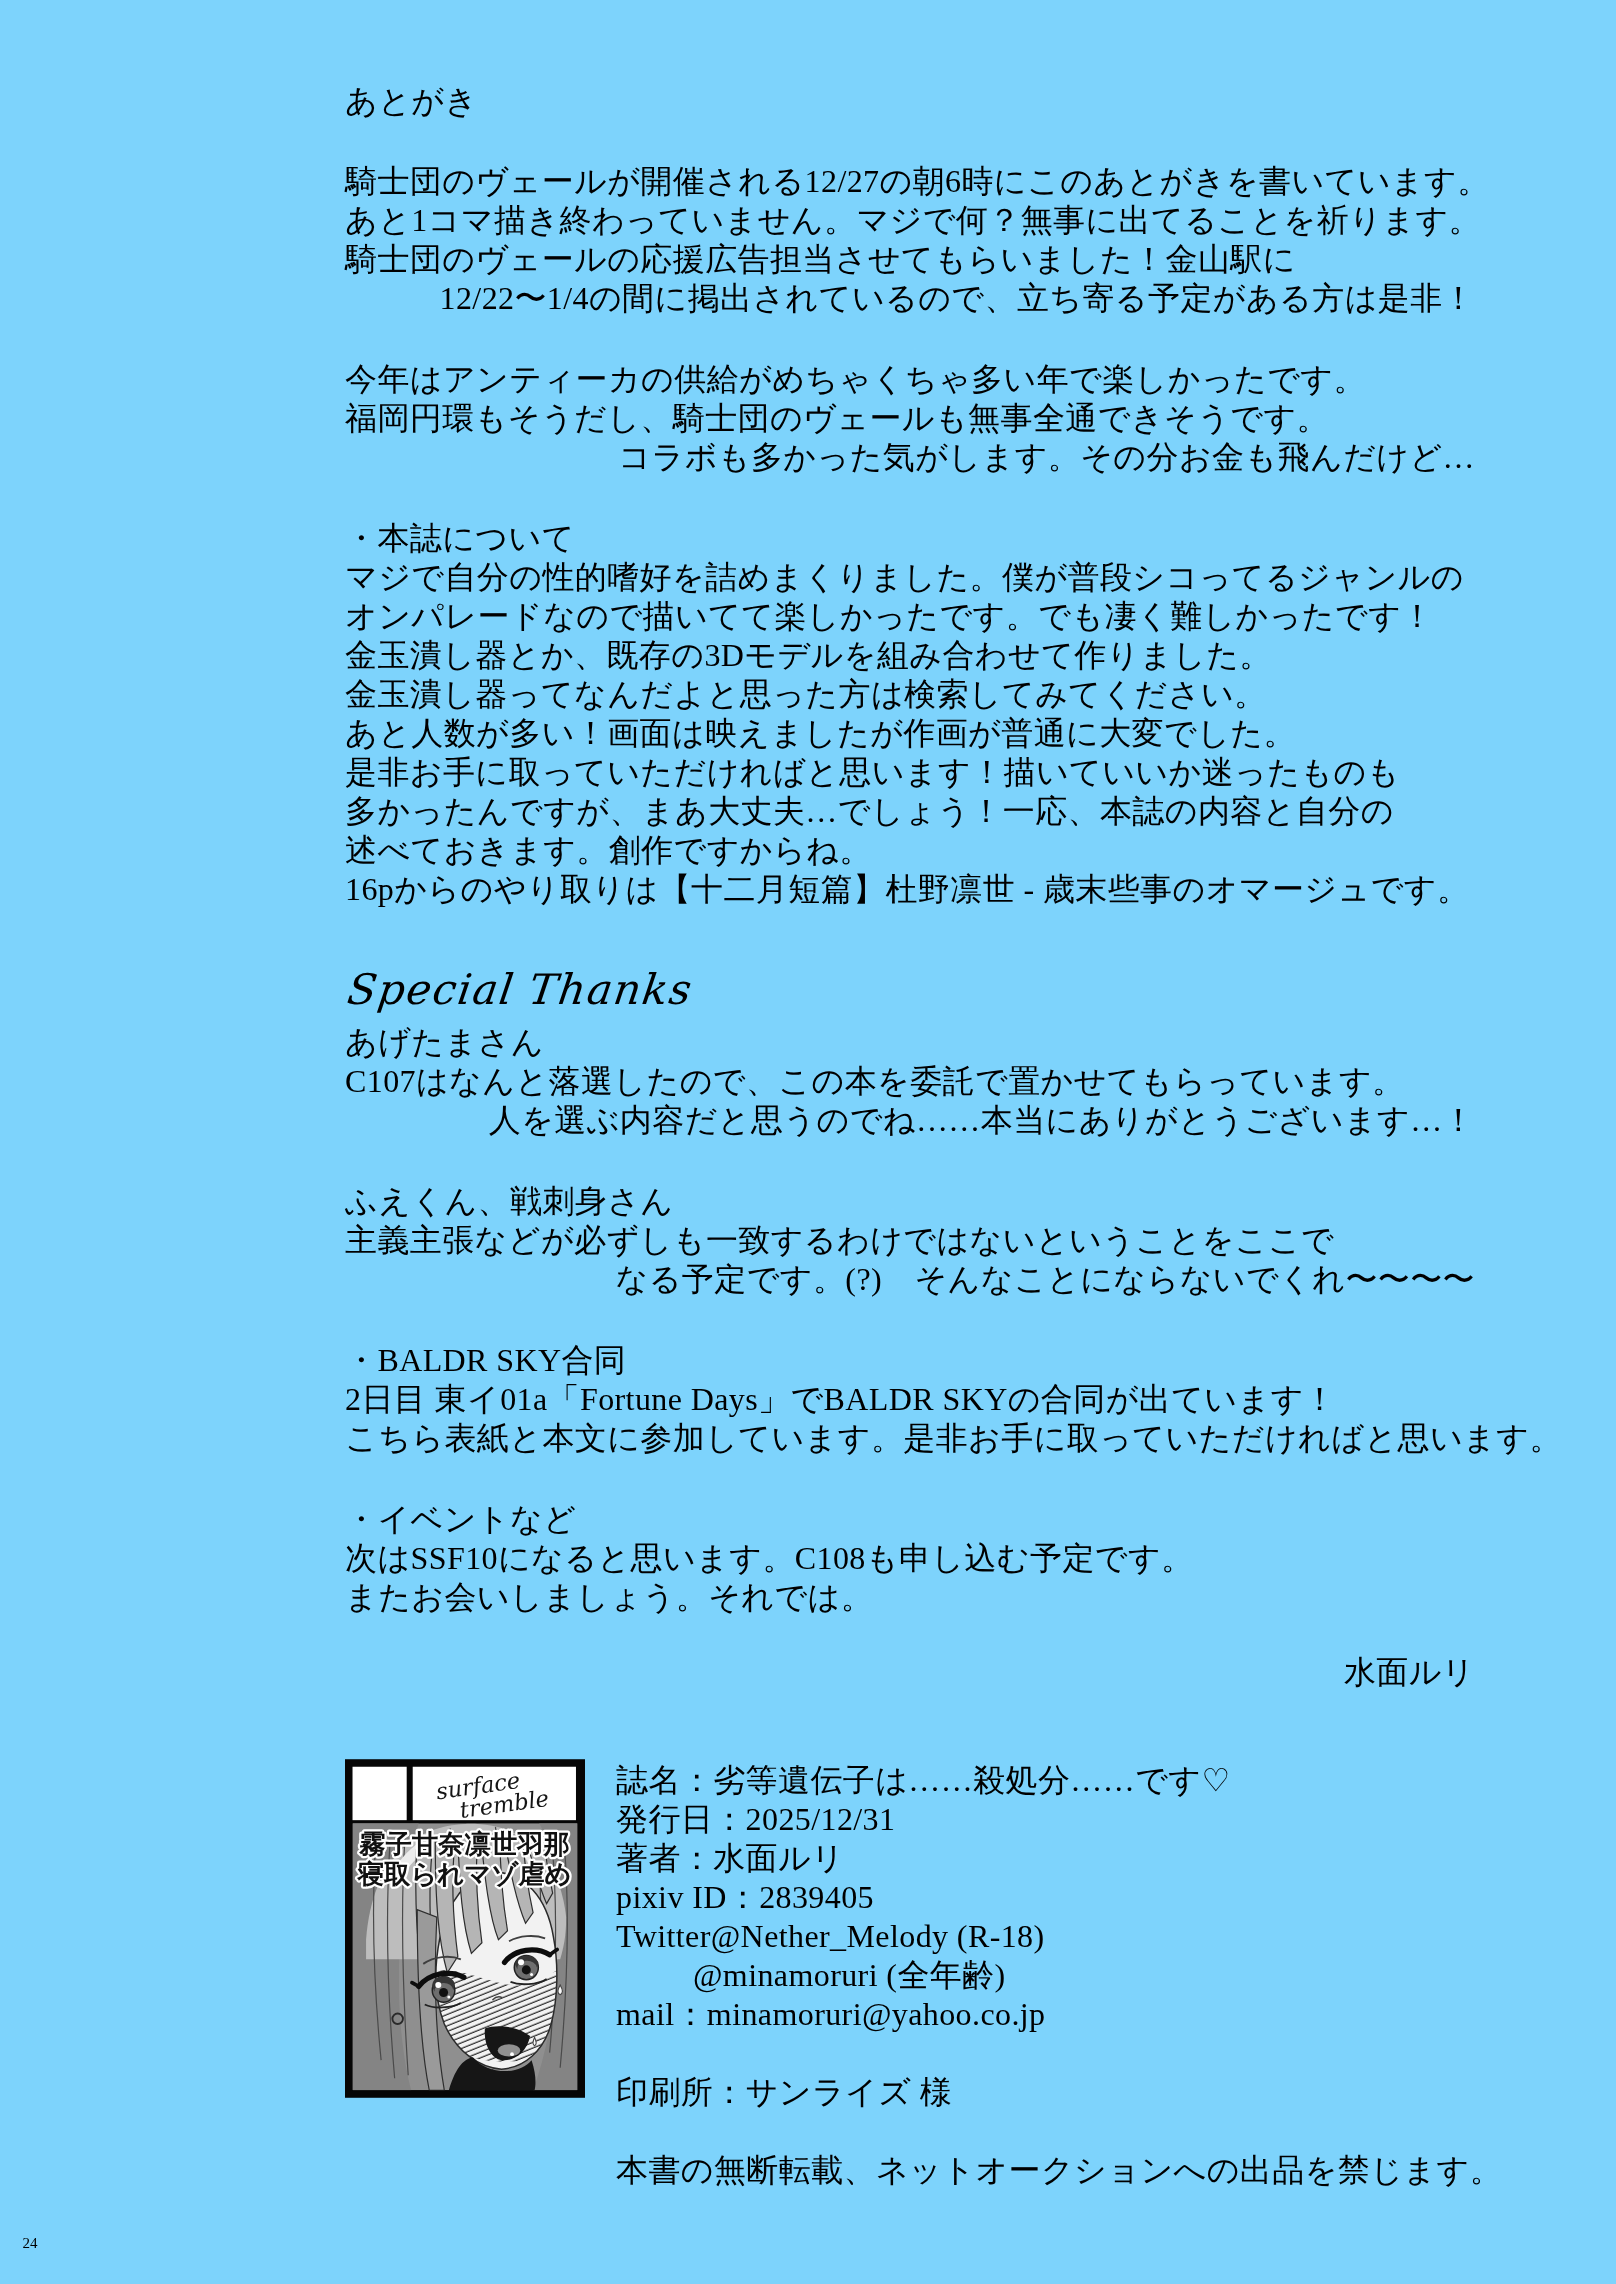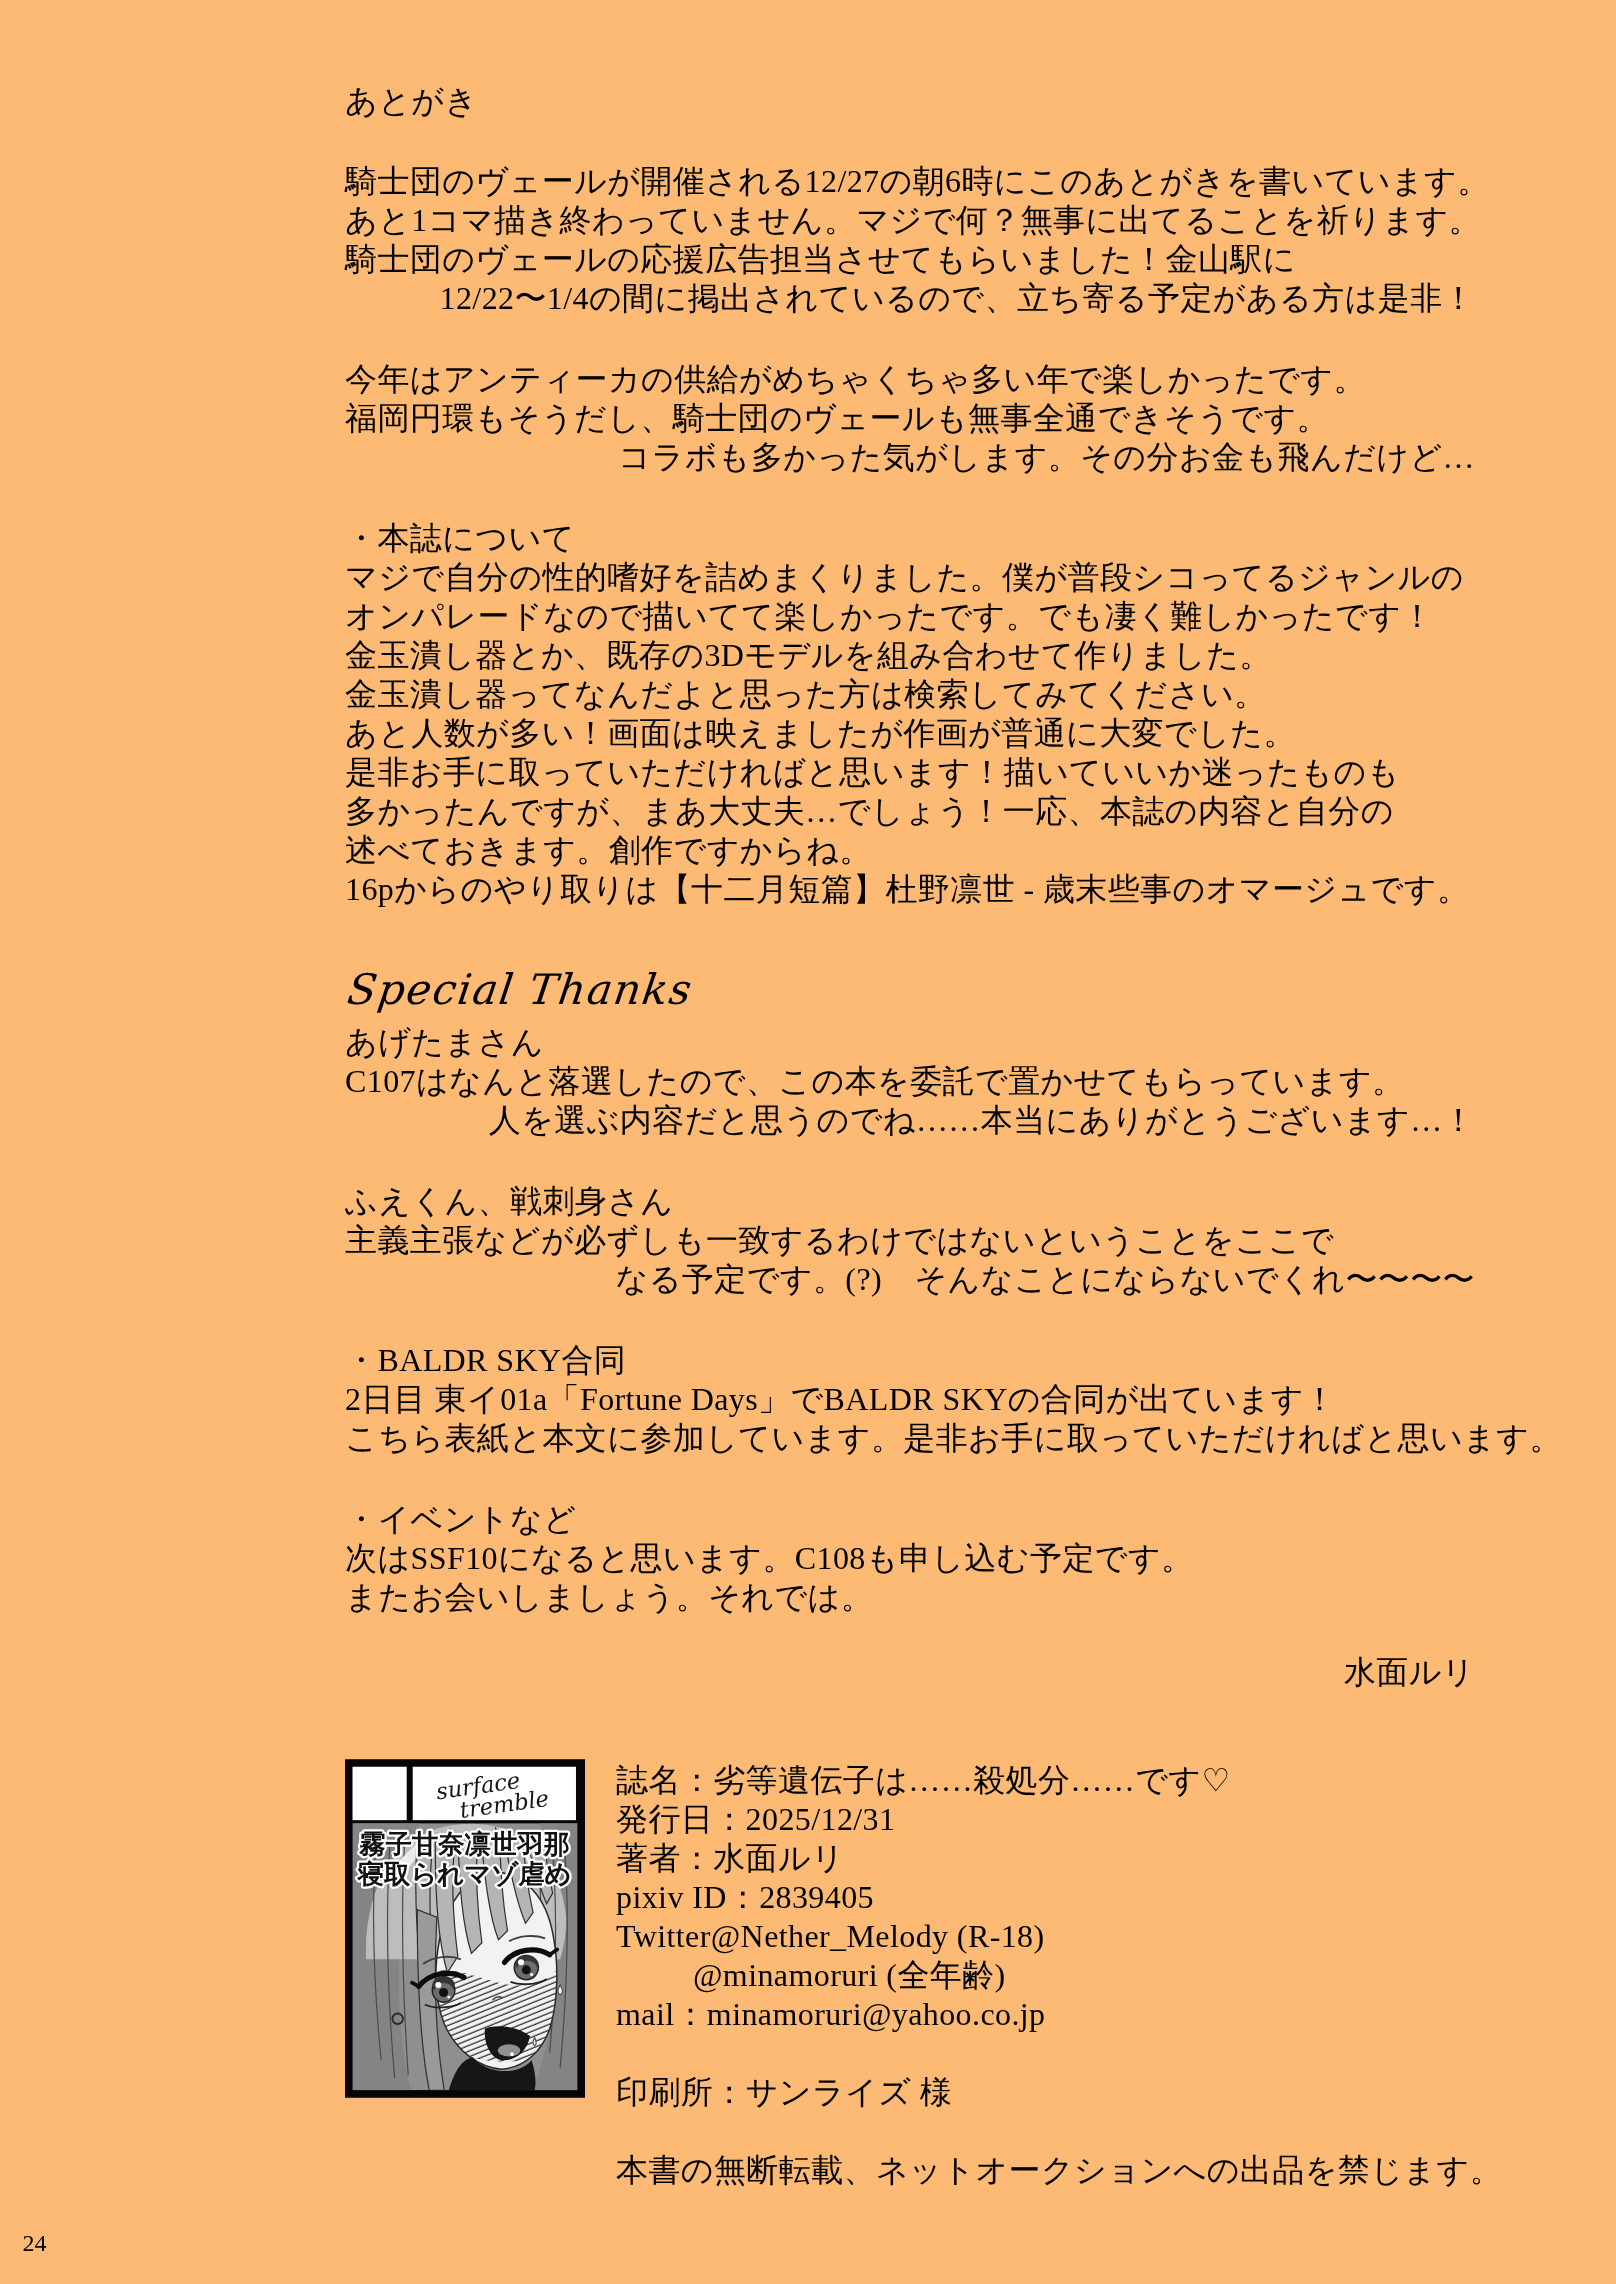--- a/index.html
+++ b/index.html
@@ -1,31 +1,31 @@
 <!DOCTYPE html>
 <html style="font-size:12px"><head>
 <meta charset="utf-8">
 <style>
   html,body{margin:0;padding:0;}
-  .page{position:relative;width:1616px;height:2284px;background:#fdba74;overflow:hidden;
+  .page{position:relative;width:1616px;height:2284px;background:#7dd3fc;overflow:hidden;
         font-family:"Liberation Serif","DejaVu Serif",serif;color:#000;}
   .content{position:absolute;left:345px;top:82px;width:1130px;}
   .line{font-size:32px;line-height:39px;letter-spacing:0.4px;white-space:pre;}
   .title{margin-bottom:41px;}
   .pend{margin-bottom:42px;text-align:right;}
   .st{font-size:42px;line-height:54px;margin:54px 0 6px 3px;font-style:italic;
       font-family:"DejaVu Serif",serif;letter-spacing:1.5px;transform:skewX(-8deg);
       transform-origin:left center;}
   .sig{margin-top:36px;text-align:right;}
   .colophon{position:absolute;left:616px;top:1761px;}
   .indent{margin-left:77px;}
   .gap-top{margin-top:39px;}
   .cover{position:absolute;left:345px;top:1759px;width:240px;height:339px;}
   .cover svg{display:block;}
-  .pagenum{position:absolute;left:22.6px;top:2231px;font-size:24px;line-height:25.6px;}
+  .pagenum{position:absolute;left:22.6px;top:2231px;font-size:15px;line-height:25.6px;}
 </style>
 </head>
 <body>
 
 <div class="page">
 
   <div class="content">
     <div class="line title">あとがき</div>
 
     <div>

